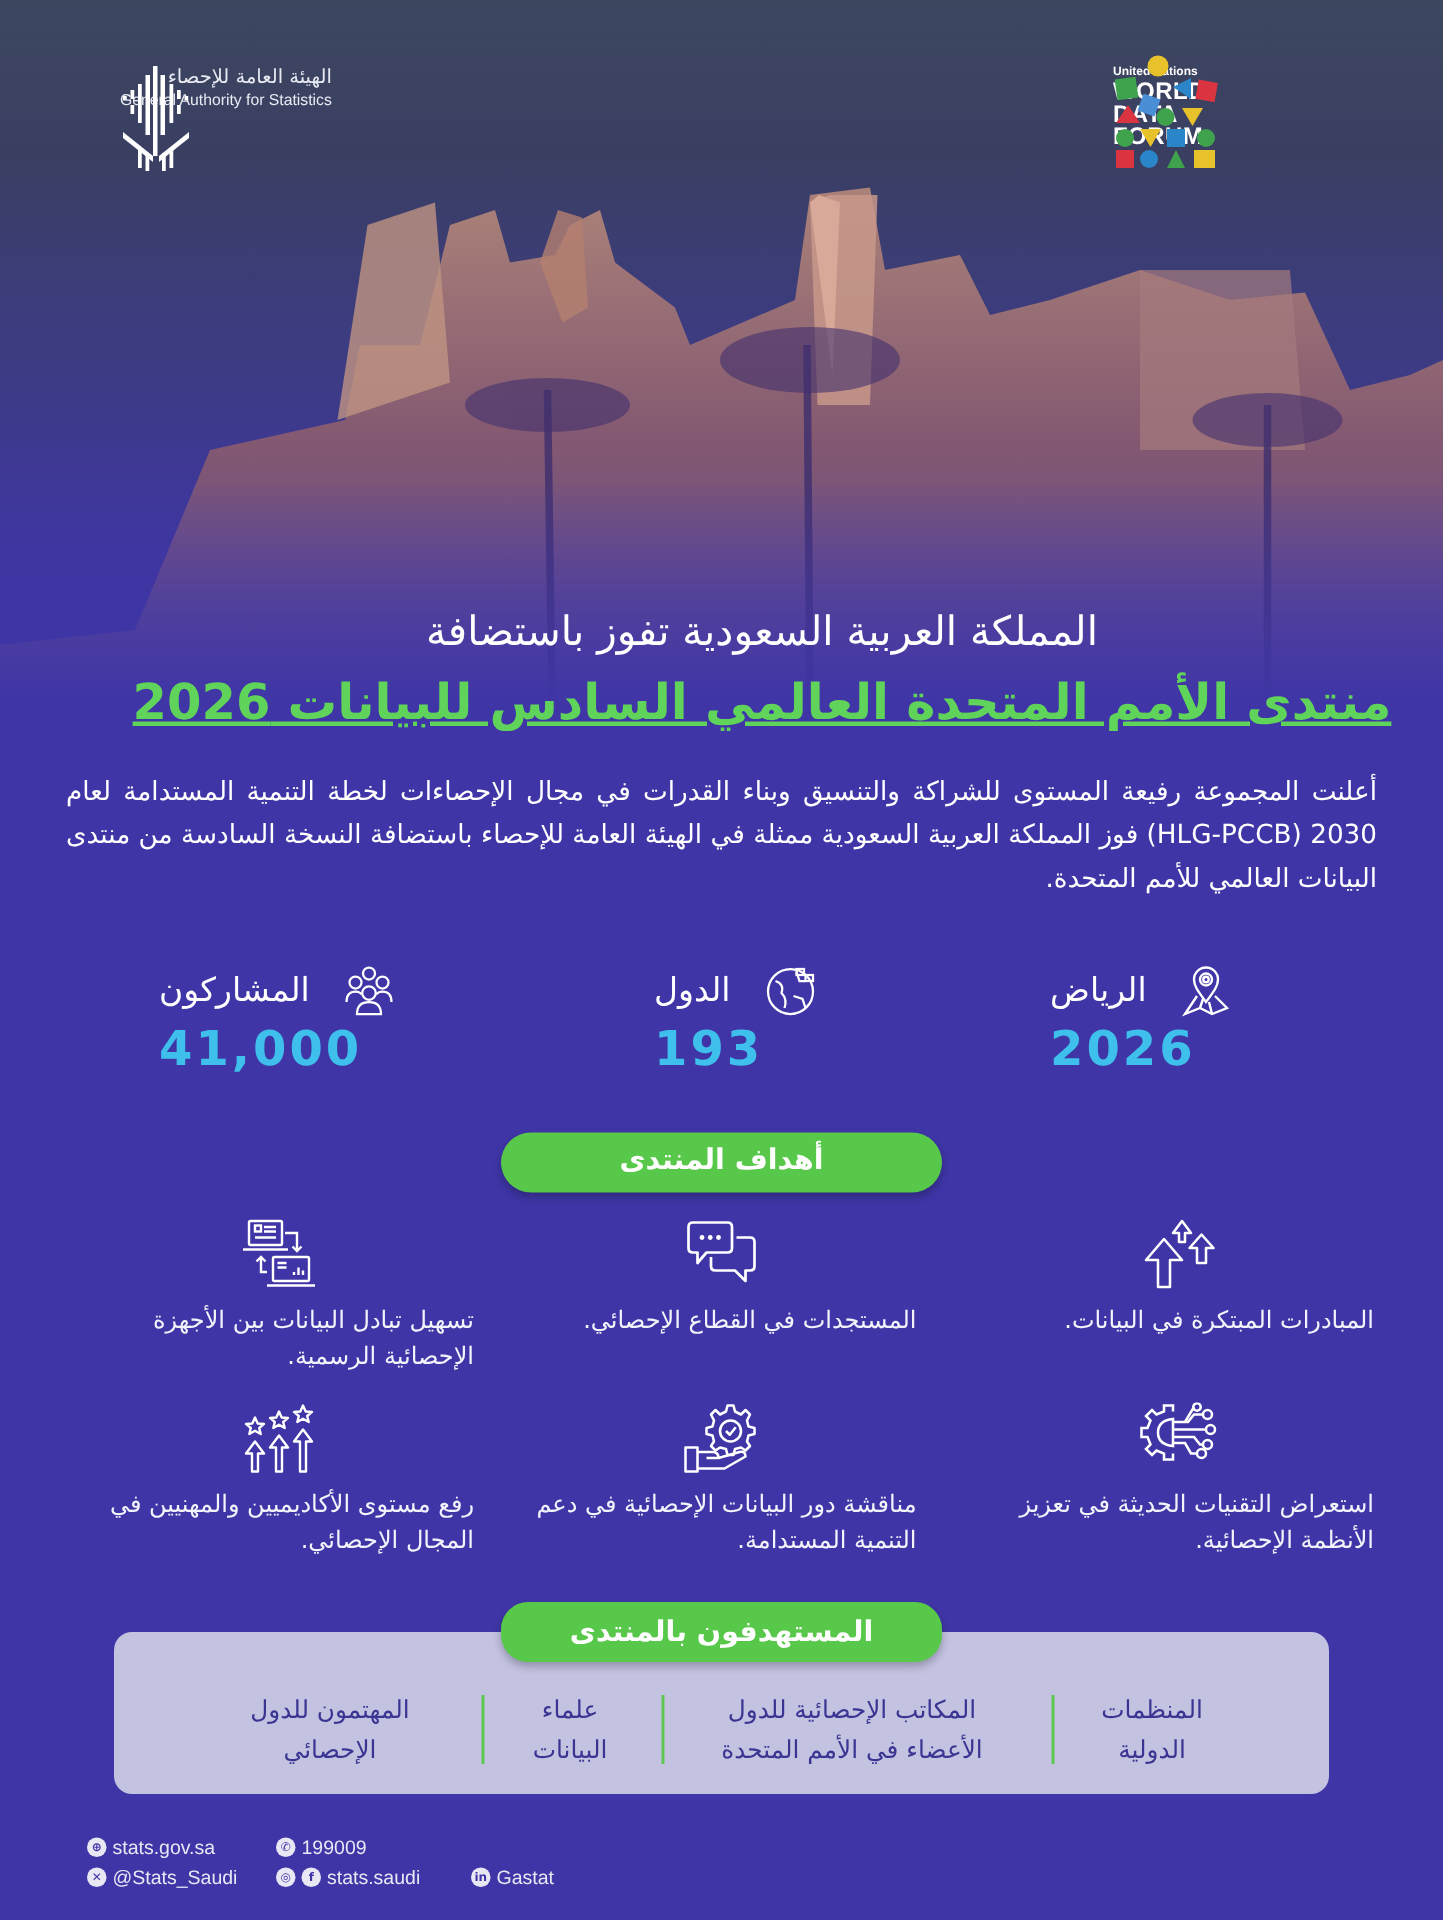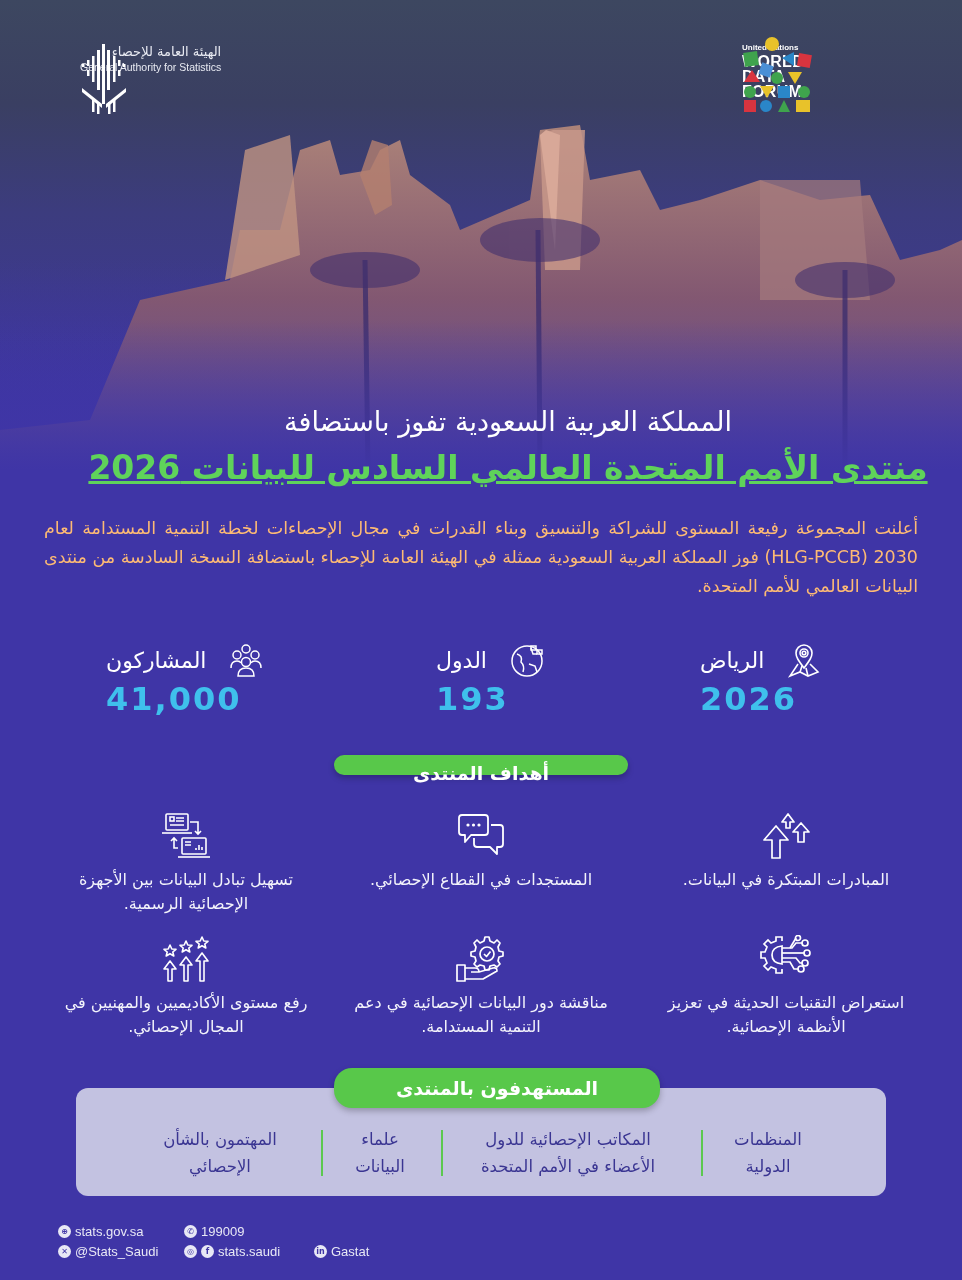--- a/index.html
+++ b/index.html
@@ -26,37 +26,37 @@
   .wdf-logo { position: absolute; left: 742px; top: 36px; display: flex; align-items: center; gap: 8px; }
   .wdf-mark { width: 74px; height: 78px; }
   .wdf-text { display: flex; flex-direction: column; font-family: "Liberation Sans", sans-serif; font-weight: bold; color: #fff; line-height: 1; margin-top: 8px; }
   .wdf-un { font-size: 8px; margin-bottom: 2px; }
   .wdf-big { font-size: 16px; letter-spacing: 0.3px; line-height: 15px; }
 
   .headline { position: absolute; top: 404px; left: 0; width: 962px; text-align: center; direction: rtl; margin-left: 27px; }
   .headline-1 { font-size: 27px; color: #ffffff; line-height: 36px; }
   .headline-2 { font-size: 33px; color: #5fd35a; font-weight: bold; line-height: 44px; margin-top: 6px; text-decoration: underline; }
 
-  .intro { position: absolute; top: 514px; left: 44px; width: 874px; direction: rtl; text-align: justify; font-size: 17.5px; line-height: 29px; color: #fdba74; }
+  .intro { position: absolute; top: 514px; left: 44px; width: 874px; direction: rtl; text-align: justify; font-size: 17.5px; line-height: 29px; color: #ffffff; }
 
   .stats { position: absolute; top: 642px; left: 80px; width: 800px; height: 80px; }
   .stat { position: absolute; top: 0; display: flex; flex-direction: column; align-items: flex-end; }
   .stat-top { display: flex; align-items: center; gap: 22px; direction: ltr; text-align: right; }
   .stat-label { font-size: 22px; color: #ffffff; direction: rtl; }
   .stat-icon { width: 36px; height: 36px; }
   .stat-value { font-size: 32px; font-weight: bold; color: #3fc0ec; letter-spacing: 2px; font-family: "DejaVu Sans", sans-serif; margin-top: 2px; align-self: flex-start; }
 
   .pill { position: absolute; background: #58c84a; border-radius: 20px; color: #fff; font-weight: bold; text-align: center; direction: rtl; box-shadow: 0 3px 6px rgba(0,0,0,0.25); }
-  .pill-goals { left: 334px; top: 755px; width: 294px; height: 20px; font-size: 19px; line-height: 36px; }
-
-  .goal { position: absolute; width: 260px; text-align: center; direction: rtl; font-size: 16px; line-height: 24px; color: #f3f3fb; }
+  .pill-goals { left: 334px; top: 755px; width: 294px; height: 40px; font-size: 19px; line-height: 36px; }
+
+  .goal { position: absolute; width: 260px; text-align: right; direction: rtl; font-size: 16px; line-height: 24px; color: #f3f3fb; }
   .goal-icon { display: block; margin: 0 auto 6px auto; width: 52px; height: 50px; }
 
   .targets-box { position: absolute; left: 76px; top: 1088px; width: 810px; height: 108px; background: #c3c2e1; border-radius: 12px; }
-  .pill-targets { left: 334px; top: 1068px; width: 326px; height: 40px; font-size: 19px; line-height: 40px; border-radius: 18px; }
+  .pill-targets { left: 334px; top: 1068px; width: 294px; height: 40px; font-size: 19px; line-height: 40px; border-radius: 18px; }
   .target { position: absolute; top: 1126px; text-align: center; direction: rtl; color: #3a3592; font-size: 16.5px; line-height: 27px; }
   .divider { position: absolute; top: 1130px; width: 2px; height: 46px; background: #5cc84f; }
 
   .footer { position: absolute; left: 58px; top: 1224px; font-family: "Liberation Sans", sans-serif; font-size: 13px; color: #e8e8f5; }
   .f-item { position: absolute; display: flex; align-items: center; gap: 4px; white-space: nowrap; }
   .f-ic { width: 13px; height: 13px; border-radius: 50%; background: #e8e8f5; color: #3f35a6; font-size: 8px; font-weight: bold; display: inline-flex; align-items: center; justify-content: center; font-family: "DejaVu Sans", sans-serif; }
 </style>
 </head>
 <body>
 
@@ -306,21 +306,21 @@
   <div>المكاتب الإحصائية للدول</div>
   <div>الأعضاء في الأمم المتحدة</div>
 </div>
 <div class="divider" style="left:321px;"></div>
 <div class="target" style="left:340px; width:80px;">
   <div>علماء</div>
   <div>البيانات</div>
 </div>
 <div class="divider" style="left:441px;"></div>
 <div class="target" style="left:140px; width:160px;">
-  <div>المهتمون بالشأن</div>
+  <div>المهتمون للدول</div>
   <div>الإحصائي</div>
 </div>
 
 <div class="footer">
   <div class="f-item" style="left:0; top:0;">
     <span class="f-ic">⊕</span>
     <span>stats.gov.sa</span>
   </div>
   <div class="f-item" style="left:126px; top:0;">
     <span class="f-ic">✆</span>

